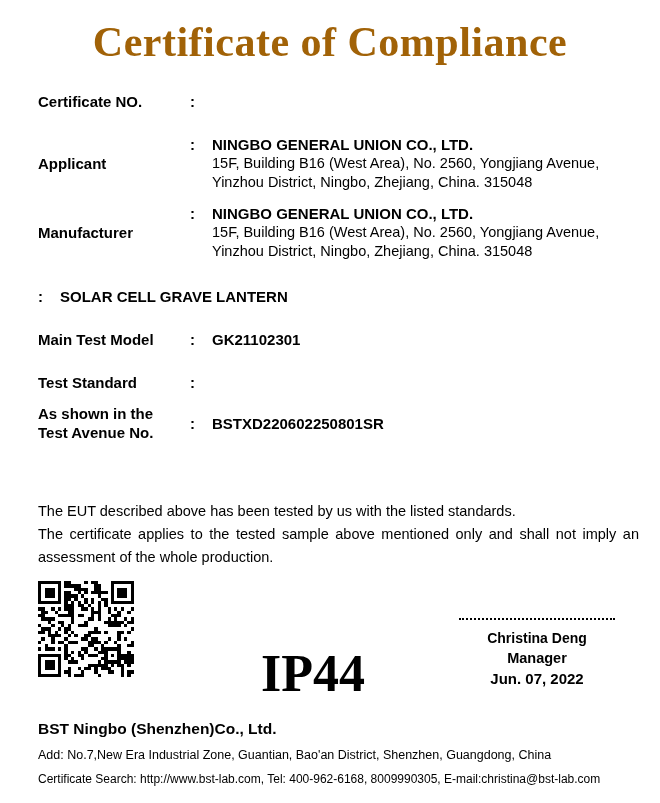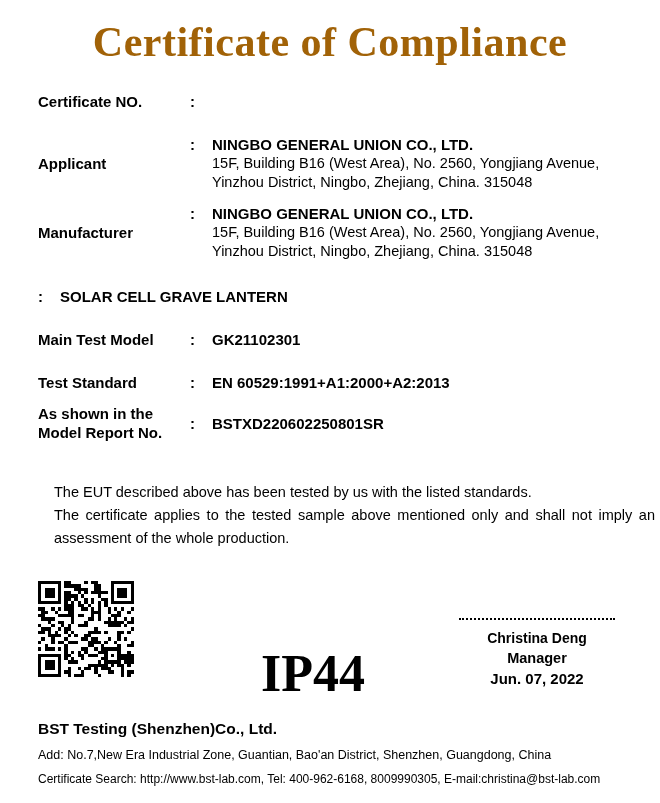--- a/index.html
+++ b/index.html
@@ -20,22 +20,22 @@
   .fvalue{flex:1;}
   .vbold{font-weight:bold;}
   .addr{font-size:14.5px;}
   .self-center{align-self:center;}
   .mb24{margin-bottom:24px;}
   .mb26{margin-bottom:26px;}
   .mb20{margin-bottom:12px;}
   .mb12{margin-bottom:12px;}
 
   
-  .statement{position:absolute;top:481px;left:38px;width:601px;
-             font-size:14.5px;line-height:23px;margin-left:16px;}
+  .statement{position:absolute;top:500px;left:38px;width:601px;
+             font-size:14.5px;line-height:23px;}
   .statement .just{text-align:justify;}
 
   
   .qr{position:absolute;left:38px;top:581px;width:96px;height:96px;}
   .ip{position:absolute;left:233px;top:644px;width:160px;text-align:center;
       font-family:"Liberation Serif","DejaVu Serif",serif;
       font-weight:bold;font-size:52px;color:#000;}
   .sig{position:absolute;left:453px;top:612px;width:168px;text-align:center;}
   .sig-line{border-top:2px dotted #000;height:0;margin:6px 6px 8px 6px;}
   .sig-name{font-weight:bold;font-size:14px;line-height:20px;}
@@ -89,27 +89,26 @@
 
     <div class="row mb24">
       <div class="flabel">Main Test Model</div>
       <div class="fcolon">:</div>
       <div class="fvalue vbold">GK21102301</div>
     </div>
 
     <div class="row mb20">
       <div class="flabel">Test Standard</div>
       <div class="fcolon">:</div>
-      <div class="fvalue vbold">EN 60529:1991+A1:2000+A2:2013</div>
     </div>
 
     <div class="row">
       <div class="flabel">
         <div>As shown in the</div>
-        <div>Model Report No.</div>
+        <div>Test Avenue No.</div>
       </div>
       <div class="fcolon self-center">:</div>
       <div class="fvalue vbold self-center">BSTXD220602250801SR</div>
     </div>
 
   </div>
 
   <div class="statement">
     <div>The EUT described above has been tested by us with the listed standards.</div>
     <div class="just">The certificate applies to the tested sample above mentioned only and shall not imply an assessment of the whole production.</div>
@@ -511,18 +510,18 @@
   <div class="ip">IP44</div>
 
   <div class="sig">
     <div class="sig-line"></div>
     <div class="sig-name">Christina Deng</div>
     <div class="sig-role">Manager</div>
     <div class="sig-date">Jun. 07, 2022</div>
   </div>
 
   <div class="footer">
-    <div class="f-company">BST Testing (Shenzhen)Co., Ltd.</div>
+    <div class="f-company">BST Ningbo (Shenzhen)Co., Ltd.</div>
     <div class="f-addr">Add: No.7,New Era Industrial Zone, Guantian, Bao'an District,  Shenzhen, Guangdong, China</div>
     <div class="f-contact">Certificate Search: http://www.bst-lab.com, Tel: 400-962-6168, 8009990305, E-mail:christina@bst-lab.com</div>
   </div>
 
 </div>
 
 </body></html>

